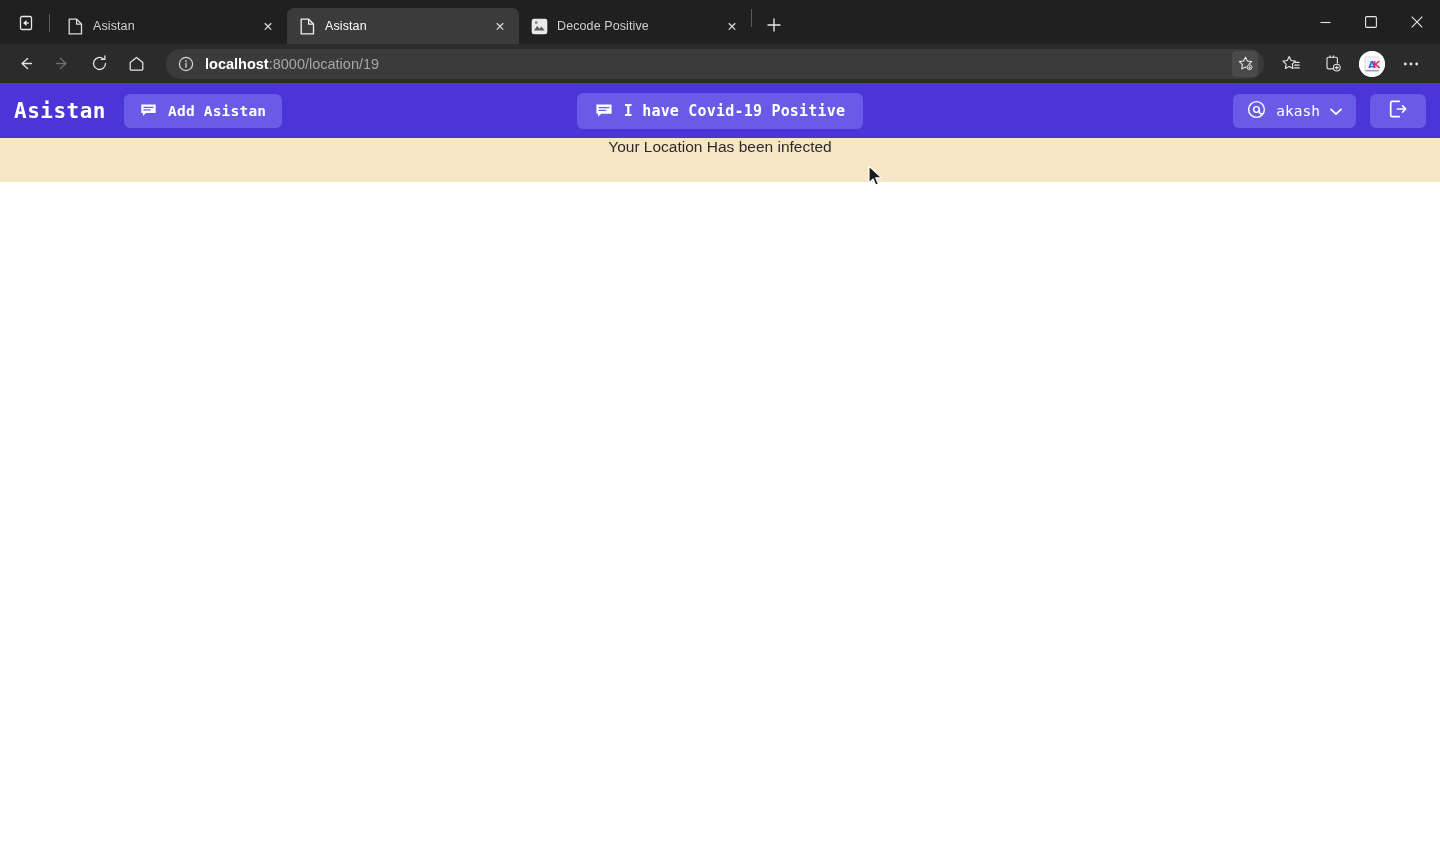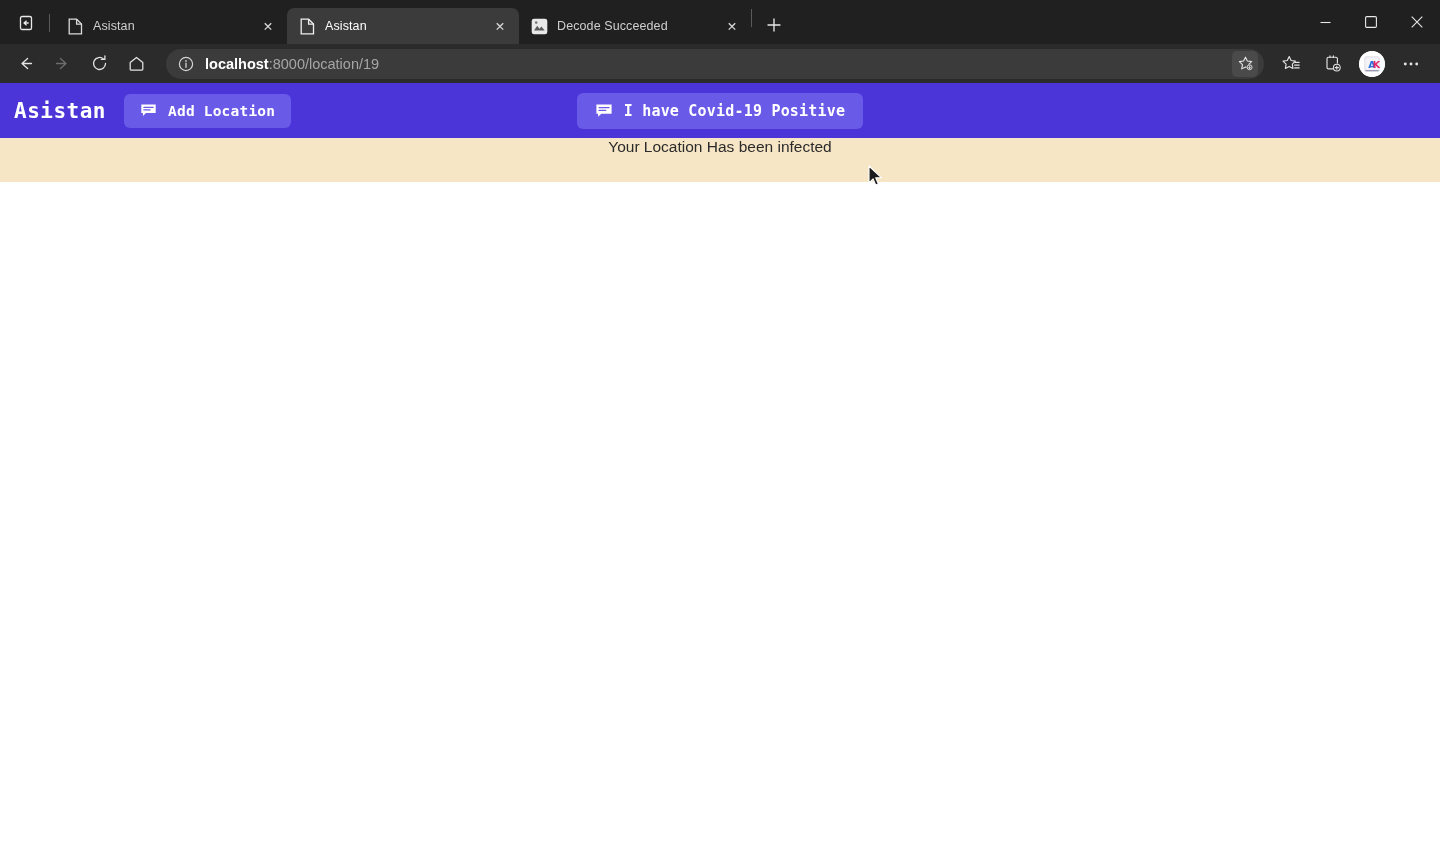--- a/index.html
+++ b/index.html
@@ -165,21 +165,21 @@
       </div>
 
       <div class="tab">
         <span class="favicon">
           <svg width="17" height="17" viewBox="0 0 17 17">
             <rect x="0.7" y="0.7" width="15.6" height="15.6" rx="2.4" fill="#e9e9e9"></rect>
             <path d="M3 12.4 6.2 7.8l2.3 2.9 1.9-2.2 3.3 3.9z" fill="#5b5b5b"></path>
             <circle cx="5.2" cy="4.6" r="1.3" fill="#7a7a7a"></circle>
           </svg>
         </span>
-        <span class="tab-title">Decode Succeeded</span>
+        <span class="tab-title">Decode Positive</span>
         <span class="tab-close">✕</span>
       </div>
 
       <div class="tab-divider"></div>
 
       <div class="newtab">
         <svg width="14" height="14" viewBox="0 0 14 14">
           <path d="M7 1v12M1 7h12" stroke="#e6e6e6" stroke-width="1.35" stroke-linecap="round"></path>
         </svg>
       </div>
@@ -287,35 +287,61 @@
     <div class="appbar">
       <span class="brand">Asistan</span>
 
       <button class="pbtn">
         <span class="bico">
           <svg width="17" height="17" viewBox="0 0 18 18">
             <path d="M1.4 2.6h15.2v9.1H6.3L3.1 14.8v-3.1H1.4z" fill="#ffffff"></path>
             <path d="M4.1 5.6h9.9M4.1 8.4h6.6" stroke="#6a5ae8" stroke-width="1.3" stroke-linecap="round"></path>
           </svg>
         </span>
-        <span>Add Location</span>
+        <span>Add Asistan</span>
       </button>
 
       <div class="center-wrap">
         <button class="pbtn">
           <span class="bico">
             <svg width="18" height="18" viewBox="0 0 18 18">
               <path d="M1.4 2.6h15.2v9.1H6.3L3.1 14.8v-3.1H1.4z" fill="#ffffff"></path>
               <path d="M4.1 5.6h9.9M4.1 8.4h6.6" stroke="#6a5ae8" stroke-width="1.3" stroke-linecap="round"></path>
             </svg>
           </span>
           <span>I have Covid-19 Positive</span>
         </button>
       </div>
 
+      <div class="appbar-right">
+        <div class="userbtn">
+          <span>
+            <svg width="19" height="19" viewBox="0 0 20 20">
+              <circle cx="10" cy="10" r="8.3" fill="none" stroke="#ffffff" stroke-width="1.5"></circle>
+              <circle cx="10" cy="10" r="3" fill="none" stroke="#ffffff" stroke-width="1.5"></circle>
+              <path d="M13 10v2.3c0 1.4 1 2.2 2.3 2.2" fill="none" stroke="#ffffff" stroke-width="1.5" stroke-linecap="round"></path>
+            </svg>
+          </span>
+          <span>akash</span>
+          <span>
+            <svg width="12" height="8" viewBox="0 0 12 8">
+                <path d="M1 1.4 6 6.2l5-4.8" stroke="#ffffff" stroke-width="1.7" fill="none" stroke-linecap="round" stroke-linejoin="round"></path>
+              </svg>
+          </span>
+        </div>
+
+        <div class="logoutbtn">
+          <span>
+            <svg width="22" height="22" viewBox="0 0 22 22">
+              <path d="M12.2 3.3H5.1a1.4 1.4 0 0 0-1.4 1.4v12.6a1.4 1.4 0 0 0 1.4 1.4h7.1" fill="none" stroke="#ffffff" stroke-width="1.7" stroke-linecap="round" stroke-linejoin="round"></path>
+              <path d="M10.4 11h8.1M15.6 7.9l3.1 3.1-3.1 3.1" fill="none" stroke="#ffffff" stroke-width="1.7" stroke-linecap="round" stroke-linejoin="round"></path>
+            </svg>
+          </span>
+        </div>
+      </div>
     </div>
 
     <div class="alertbar">
       <span>Your Location Has been infected</span>
     </div>
 
     <div class="content"></div>
   </div>
 </div>
 

